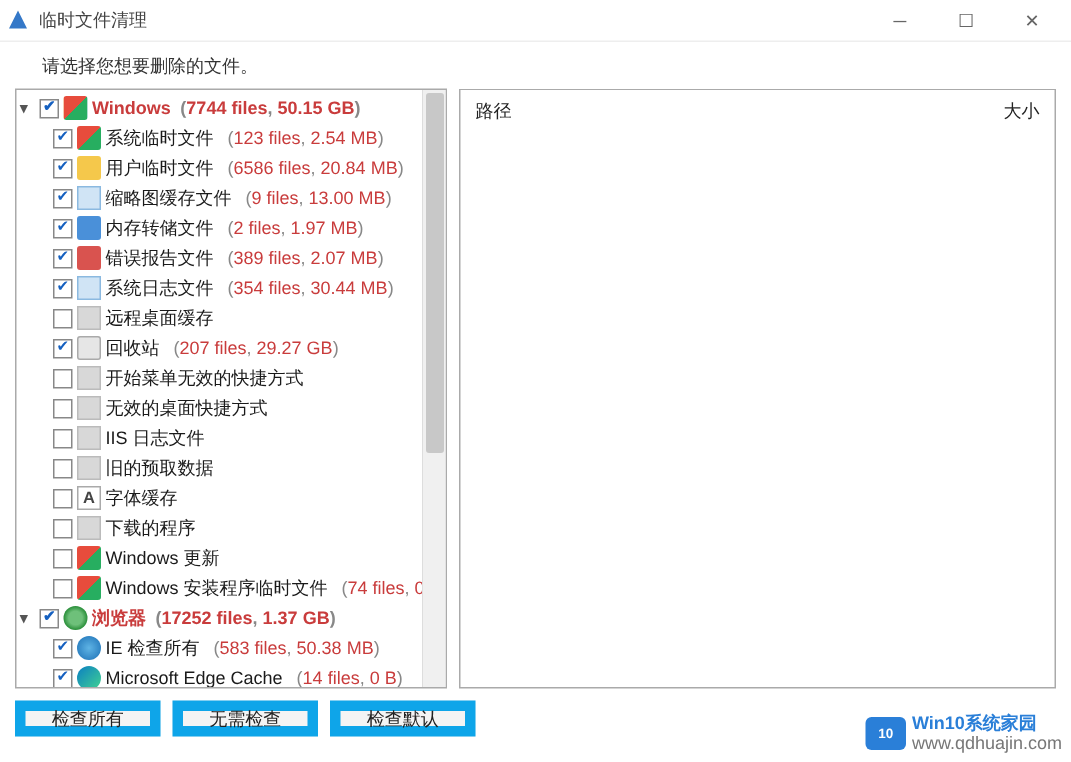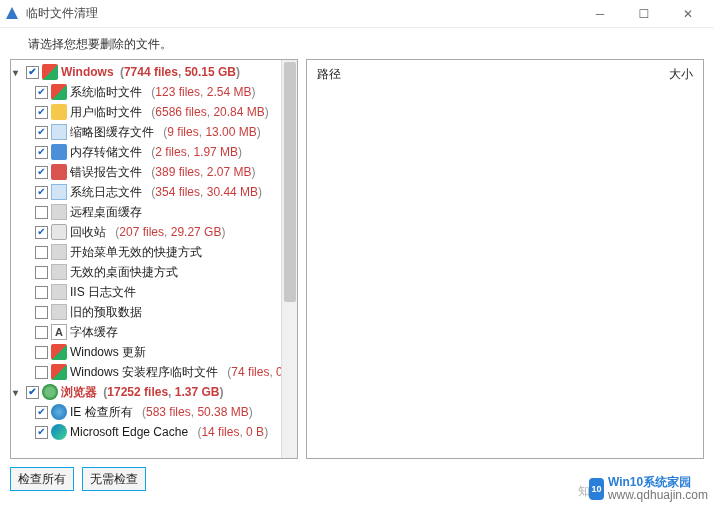--- a/index.html
+++ b/index.html
@@ -24,23 +24,23 @@
 .chk{width:13px;height:13px;border:1px solid #888;background:#fff;display:inline-flex;align-items:center;justify-content:center;cursor:pointer;font-size:10px;color:#1560c0}
 .chk.on::after{content:"✔";line-height:1}
 .ico{width:16px;height:16px;display:inline-flex;align-items:center;justify-content:center;font-size:11px}
 .lbl{color:#1a1a1a}
 .group .lbl{color:#c93c3c}
 .stat{color:#888}
 .stat .hl{color:#c93c3c}
 .rh{display:flex;padding:6px 10px;color:#222}
 .rh-path{flex:1}
 .btns{display:flex;gap:8px;padding:8px 10px}
-.btn{width:64px;height:24px;border:1px solid #0ea5e9;background:#f4f4f4;display:flex;align-items:center;justify-content:center;color:#222;cursor:pointer}
+.btn{width:97px;height:24px;border:7px solid #0ea5e9;background:#f4f4f4;display:flex;align-items:center;justify-content:center;color:#222;cursor:pointer}
 .watermark{position:absolute;right:6px;bottom:6px;display:flex;align-items:center;gap:4px;color:#3a8dde;font-size:11px}
-.wm-logo{width:15px;height:22px;background:#2a7fd8;border-radius:4px;color:#fff;display:flex;align-items:center;justify-content:center;font-weight:bold;font-size:9px}
+.wm-logo{width:27px;height:22px;background:#2a7fd8;border-radius:4px;color:#fff;display:flex;align-items:center;justify-content:center;font-weight:bold;font-size:9px}
 .wm-sub{display:flex;flex-direction:column;line-height:1.1}
 .wm-sub .a{color:#2a7fd8;font-weight:bold}
 .wm-sub .b{color:#777}
 .zhihu{position:absolute;right:112px;bottom:8px;color:#b0b0b0;font-size:12px}
 
 .i-win{background:linear-gradient(135deg,#e74c3c 0 50%,#27ae60 0 100%),linear-gradient(45deg,#f1c40f 0 50%,#3498db 0 100%);background-blend-mode:normal;border-radius:2px}
 .i-folder{background:#f5c84b;border-radius:2px}
 .i-file{background:#d0e4f5;border:1px solid #8bb9e0}
 .i-blue{background:#4a90d9;border-radius:2px}
 .i-red{background:#d9534f;border-radius:2px}
@@ -112,20 +112,25 @@
           <span class="ico i-grey"></span>
           <span class="lbl" style="color:#1a1a1a;font-weight:normal">旧的预取数据</span>
         </div>
         <div class="row child">
           <span class="chk "></span>
           <span class="ico i-font">A</span>
           <span class="lbl" style="color:#1a1a1a;font-weight:normal">字体缓存</span>
         </div>
         <div class="row child">
           <span class="chk "></span>
+          <span class="ico i-grey"></span>
+          <span class="lbl" style="color:#1a1a1a;font-weight:normal">下载的程序</span>
+        </div>
+        <div class="row child">
+          <span class="chk "></span>
           <span class="ico i-win"></span>
           <span class="lbl" style="color:#1a1a1a;font-weight:normal">Windows 更新</span>
         </div>
         <div class="row child"><span class="chk "></span><span class="ico i-win"></span><span class="lbl" style="color:#1a1a1a;font-weight:normal">Windows 安装程序临时文件</span>&nbsp;<span class="stat">(<span class="hl">74 files</span>, <span class="hl">0 E</span></span></div>
         <div class="row group">
           <span class="expander">▾</span>
           <span class="chk on"></span>
           <span class="ico i-globe"></span>
           <span class="lbl">浏览器</span>
           <span class="stat">&nbsp;(<span class="hl">17252 files</span>, <span class="hl">1.37 GB</span>)</span>
@@ -141,20 +146,21 @@
     <div class="rh">
       <span class="rh-path">路径</span>
       <span>大小</span>
     </div>
   </div>
 </div>
 
 <div class="btns">
   <div class="btn">检查所有</div>
   <div class="btn">无需检查</div>
+  <div class="btn">检查默认</div>
 </div>
 
 <div class="zhihu">知乎</div>
 <div class="watermark">
   <div class="wm-logo">10</div>
   <div class="wm-sub">
     <span class="a">Win10系统家园</span>
     <span class="b">www.qdhuajin.com</span>
   </div>
 </div>

